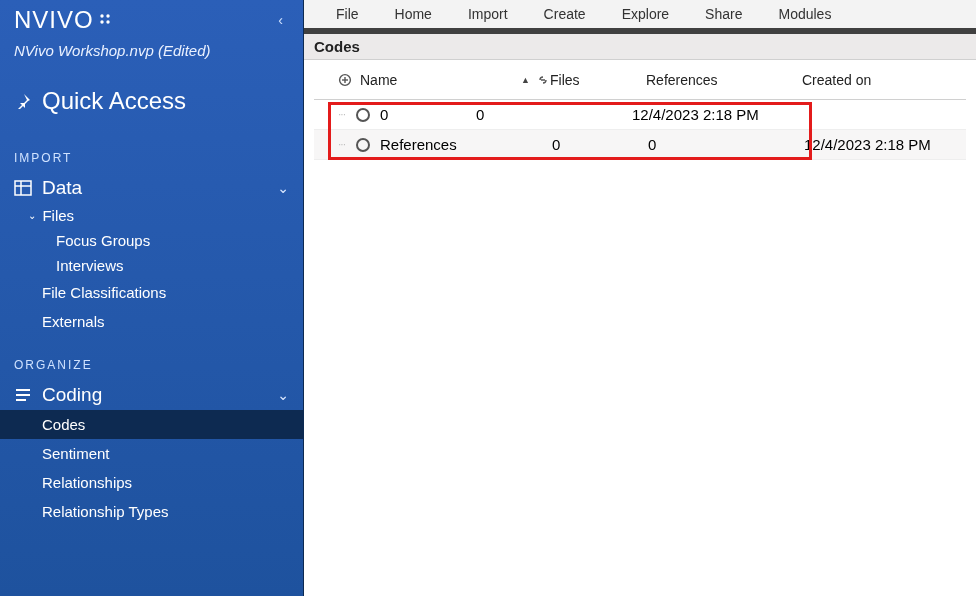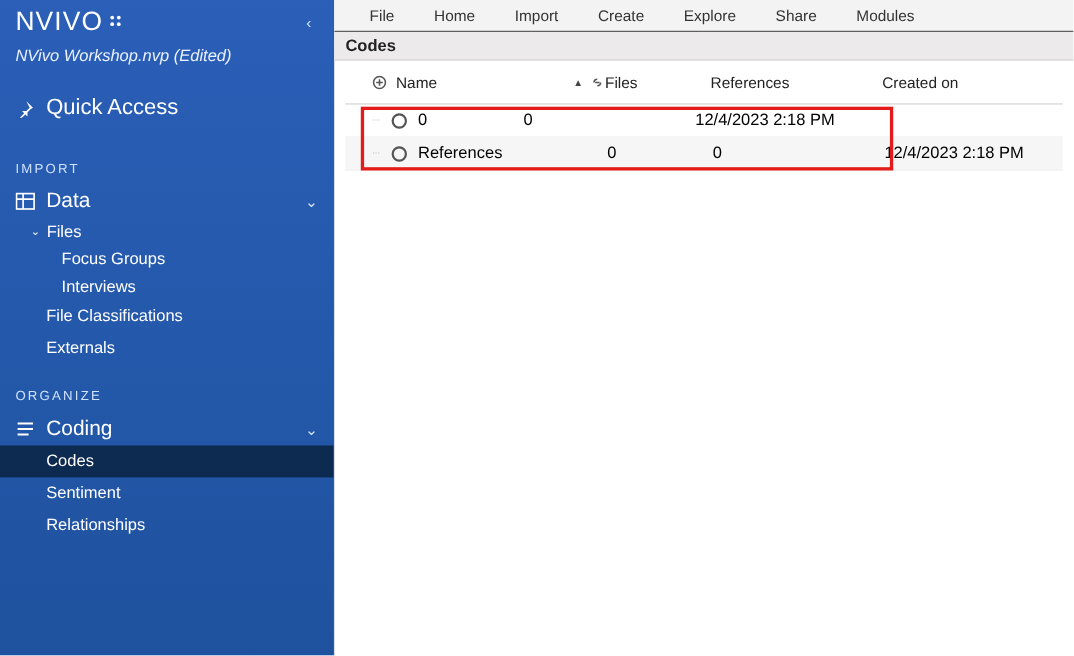--- a/index.html
+++ b/index.html
@@ -42,21 +42,21 @@
       padding: 4px 6px;
     }
     .project-name {
       padding: 4px 14px 14px 14px;
       font-size: 15px;
       color: #eaf1ff;
       font-style: italic;
     }
     .quick-access {
       padding: 14px 14px 14px 14px;
-      font-size: 20px;
+      font-size: 24px;
       font-weight: 500;
       display: flex;
       align-items: center;
       gap: 10px;
     }
     .section-label {
       padding: 22px 14px 6px 14px;
       font-size: 12px;
       letter-spacing: 2px;
       color: #cfe2ff;
@@ -112,21 +112,21 @@
       flex: 1;
       display: flex;
       flex-direction: column;
       background: #fff;
     }
     .menu-bar {
       display: flex;
       align-items: center;
       gap: 0;
       background: #f3f3f3;
-      border-bottom: 1px solid #404040;
+      border-bottom: 6px solid #404040;
       padding: 0;
     }
     .menu-item {
       padding: 6px 18px;
       font-size: 14px;
       color: #333;
       cursor: pointer;
     }
     .menu-item:first-child {
       padding-left: 32px;
@@ -273,20 +273,21 @@
             <line x1="2" y1="14" x2="12" y2="14" stroke="#fff" stroke-width="2"></line>
           </svg>
       </span>
       <span>Coding</span>
     </div>
     <span class="nav-chevron">⌄</span>
   </div>
   <div class="nav-item selected"><span>Codes</span></div>
   <div class="nav-item"><span>Sentiment</span></div>
   <div class="nav-item"><span>Relationships</span></div>
+  <div class="nav-item"><span>Relationship Types</span></div>
 </div>
 
 <div class="main">
   <div class="menu-bar">
     <div class="menu-item"><span>File</span></div>
     <div class="menu-item"><span>Home</span></div>
     <div class="menu-item"><span>Import</span></div>
     <div class="menu-item"><span>Create</span></div>
     <div class="menu-item"><span>Explore</span></div>
     <div class="menu-item"><span>Share</span></div>

